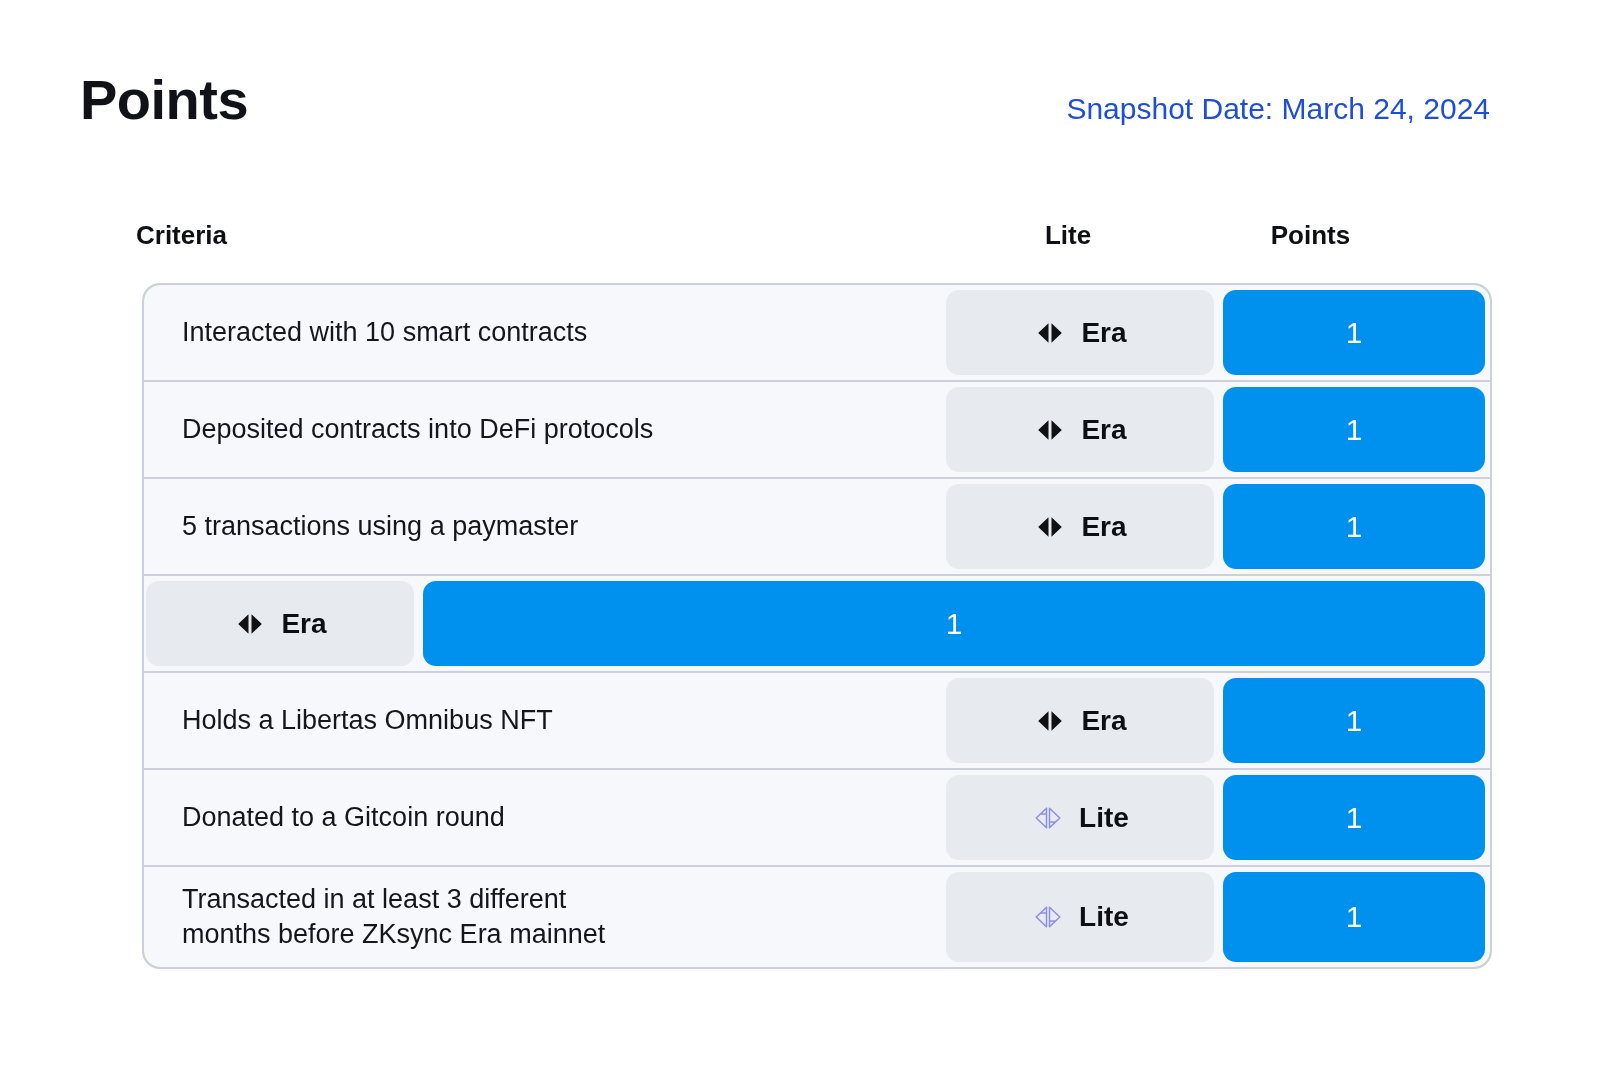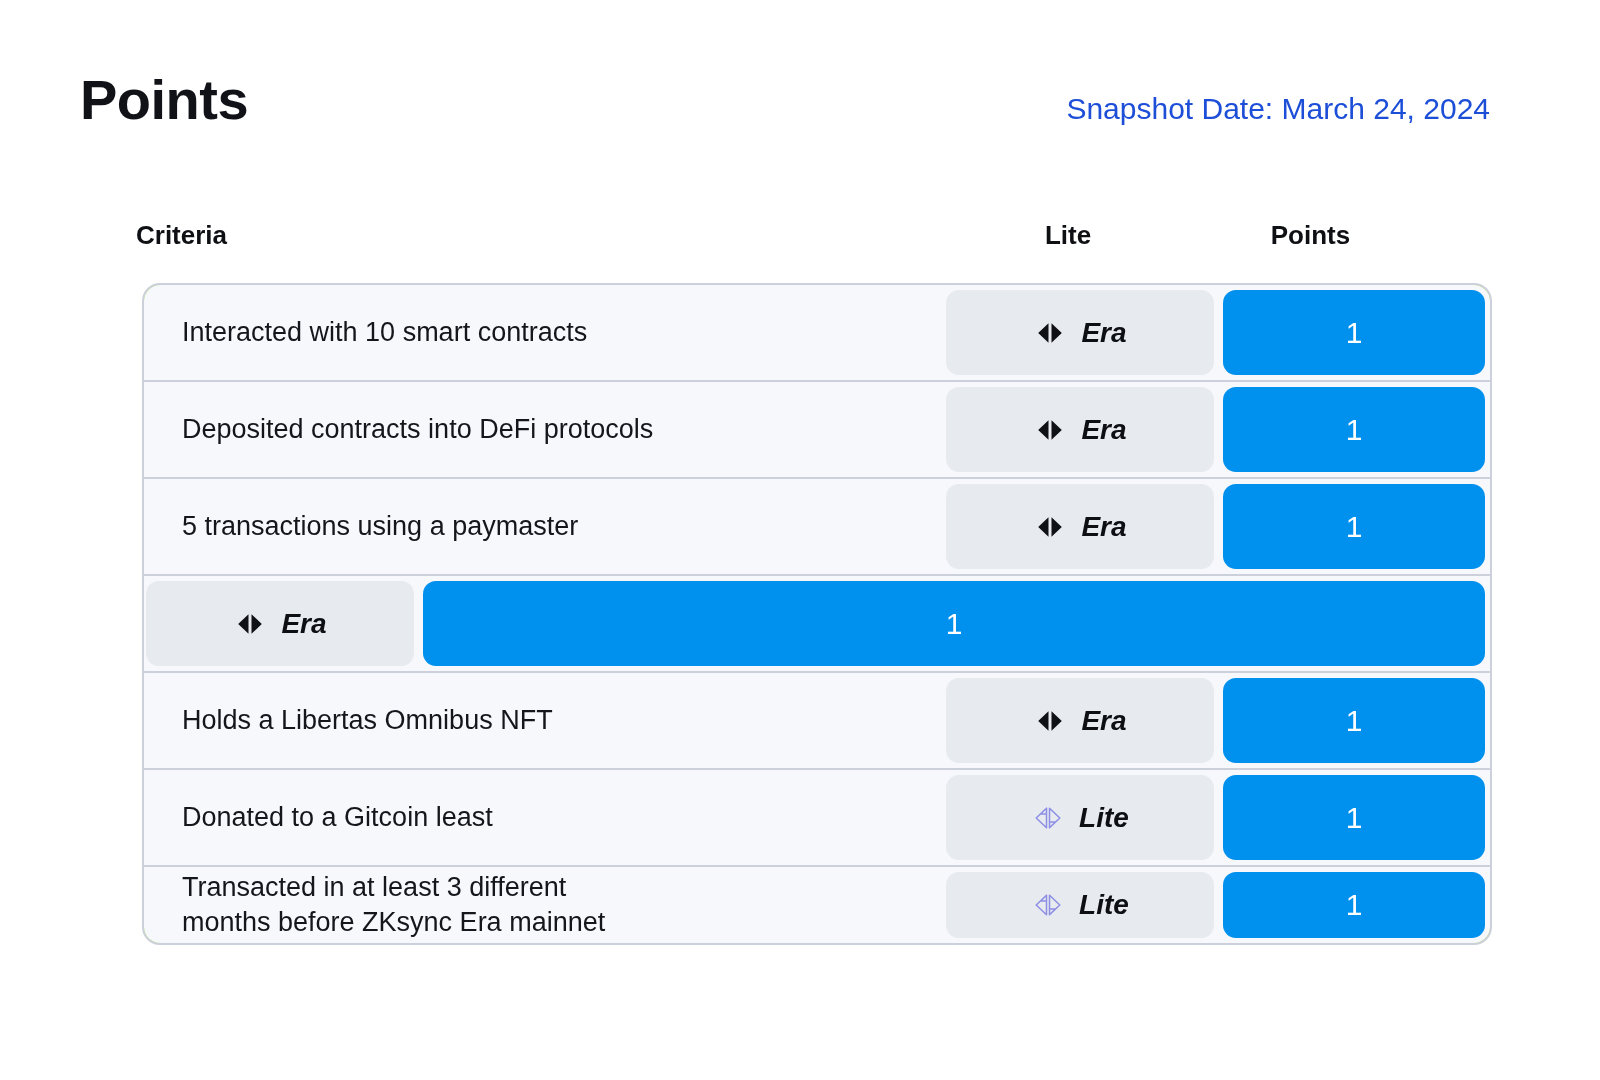--- a/index.html
+++ b/index.html
@@ -83,21 +83,21 @@
   }
 
   .row {
     position: relative;
     display: flex;
     align-items: stretch;
     height: 97px;
     border-bottom: 2px solid #ccd0db;
     background: #f6f8fb;
   }
-  .row:last-child { border-bottom: none; height: 76px; }
+  .row:last-child { border-bottom: none; height: 100px; }
 
   .cell-criteria {
     flex: 0 0 800px;
     display: flex;
     align-items: center;
     padding-left: 38px;
     padding-right: 12px;
   }
 
   .criteria-text {
@@ -107,21 +107,20 @@
     line-height: 1.28;
     white-space: pre-line;
   }
 
   .cell-chain {
     flex: 0 0 272px;
     display: flex;
     align-items: flex-end;
     justify-content: center;
     padding: 5px 0;
-    font-style: italic;
   }
 
   .chain-badge {
     width: 268px;
     height: 100%;
     background: #e7eaee;
     border-radius: 13px;
     display: flex;
     align-items: center;
     justify-content: center;
@@ -286,21 +285,21 @@
     </div>
     <div class="cell-points">
       <div class="points-badge">
         <span class="points-value">1</span>
       </div>
     </div>
   </div>
 
   <div class="row">
     <div class="cell-criteria">
-      <span class="criteria-text">Donated to a Gitcoin least</span>
+      <span class="criteria-text">Donated to a Gitcoin round</span>
     </div>
     <div class="cell-chain">
       <div class="chain-badge">
         <span class="icon-slot">
               <svg class="chain-icon" viewBox="0 0 34 24" xmlns="http://www.w3.org/2000/svg" aria-hidden="true">
                 <path d="M15.5 2.2 L15.5 8.0 L9.6 8.0 L15.5 2.2 Z M15.5 2.2 L15.5 21.8 L5.2 12.0 Z" fill="none" stroke="#8d8ee6" stroke-width="1.5" stroke-linejoin="round"></path>
                 <path d="M18.5 21.8 L18.5 16.0 L24.4 16.0 L18.5 21.8 Z M18.5 21.8 L18.5 2.2 L28.8 12.0 Z" fill="none" stroke="#8d8ee6" stroke-width="1.5" stroke-linejoin="round"></path>
               </svg>
             </span>
         <span class="chain-label">Lite</span>

